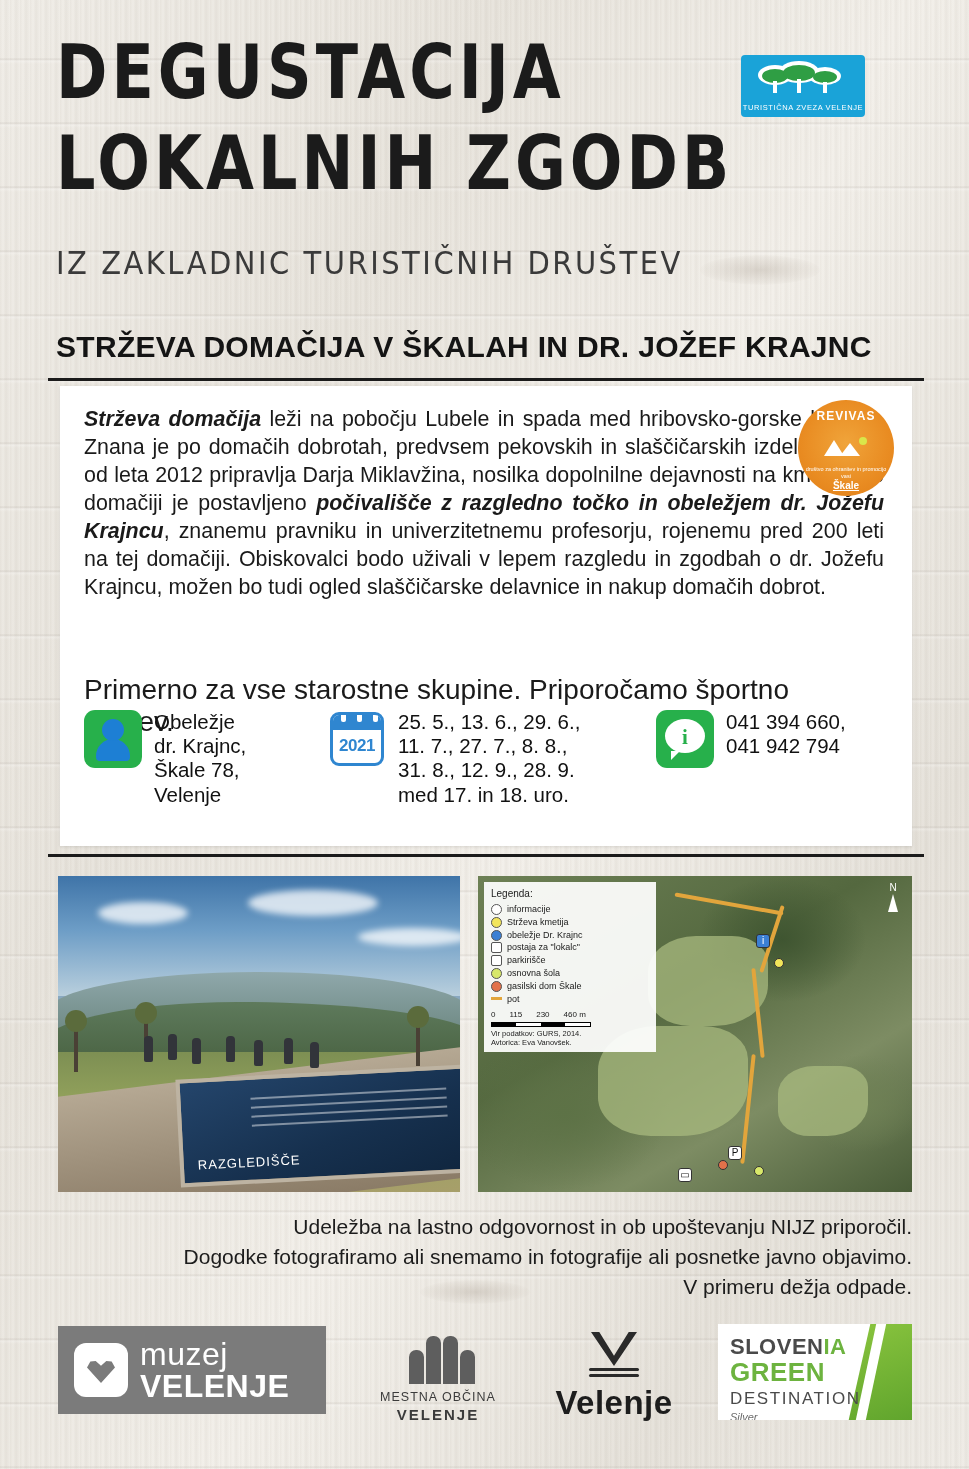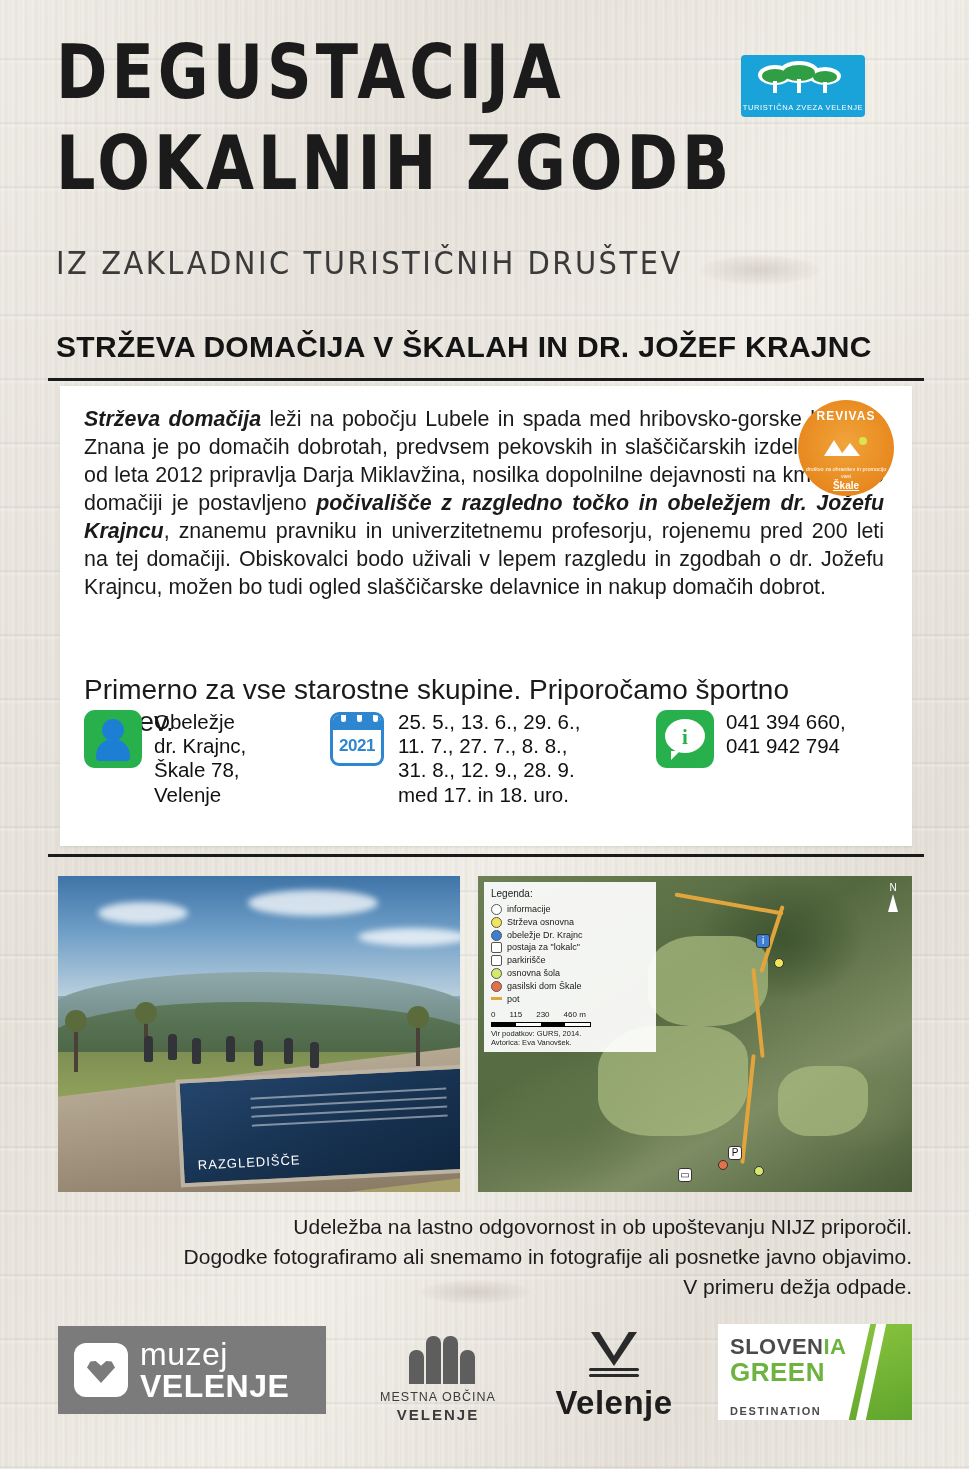--- a/index.html
+++ b/index.html
@@ -678,21 +678,21 @@
     overflow: hidden;
   }
   .sg-text {
     position: absolute;
     left: 12px;
     top: 10px;
   }
   .sg1 { font-size: 22px; font-weight: bold; color: #4a4a4a; letter-spacing: 0.5px; }
   .sg1 .ia { color: #6db33f; }
   .sg2 { font-size: 26px; font-weight: bold; color: #6db33f; letter-spacing: 0.5px; margin-top: -3px; }
-  .sg3 { font-size: 11px; font-weight: bold; color: #4a4a4a; letter-spacing: 1.6px; margin-top: 17px; }
+  .sg3 { font-size: 17px; font-weight: normal; color: #4a4a4a; letter-spacing: 1.6px; margin-top: 1px; }
   .sg4 { font-size: 11px; color: #6b6b6b; text-align: left; width: 138px; margin-top: 2px; font-style: italic; }
   .sg-leaf {
     position: absolute;
     right: -6px;
     top: -4px;
     width: 78px;
     height: 104px;
     background: linear-gradient(160deg, #8cc63f 0%, #5ea32c 100%);
     clip-path: polygon(40% 0, 100% 0, 100% 100%, 10% 100%);
   }
@@ -859,21 +859,21 @@
 
   <div class="legend">
     <div class="lg-title">Legenda:</div>
 
     <div class="legend-row">
       <span class="lg-swatch" style="background:#ffffff"></span>
       <span>informacije</span>
     </div>
     <div class="legend-row">
       <span class="lg-swatch" style="background:#f2e55a"></span>
-      <span>Strževa osnovna</span>
+      <span>Strževa kmetija</span>
     </div>
     <div class="legend-row">
       <span class="lg-swatch" style="background:#3b7fd4"></span>
       <span>obeležje Dr. Krajnc</span>
     </div>
     <div class="legend-row">
       <span class="lg-swatch sq" style="background:#ffffff"></span>
       <span>postaja za "lokalc"</span>
     </div>
     <div class="legend-row">

